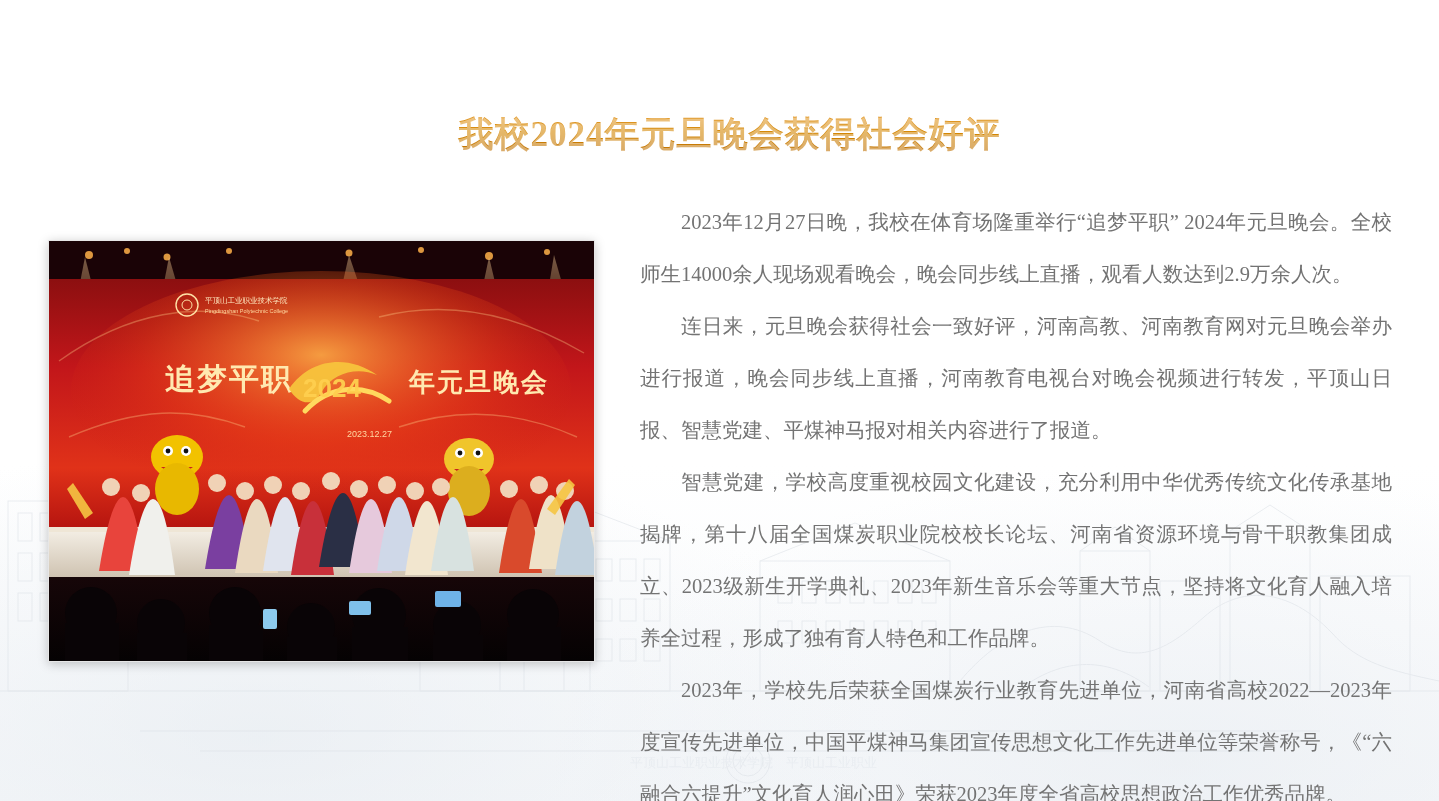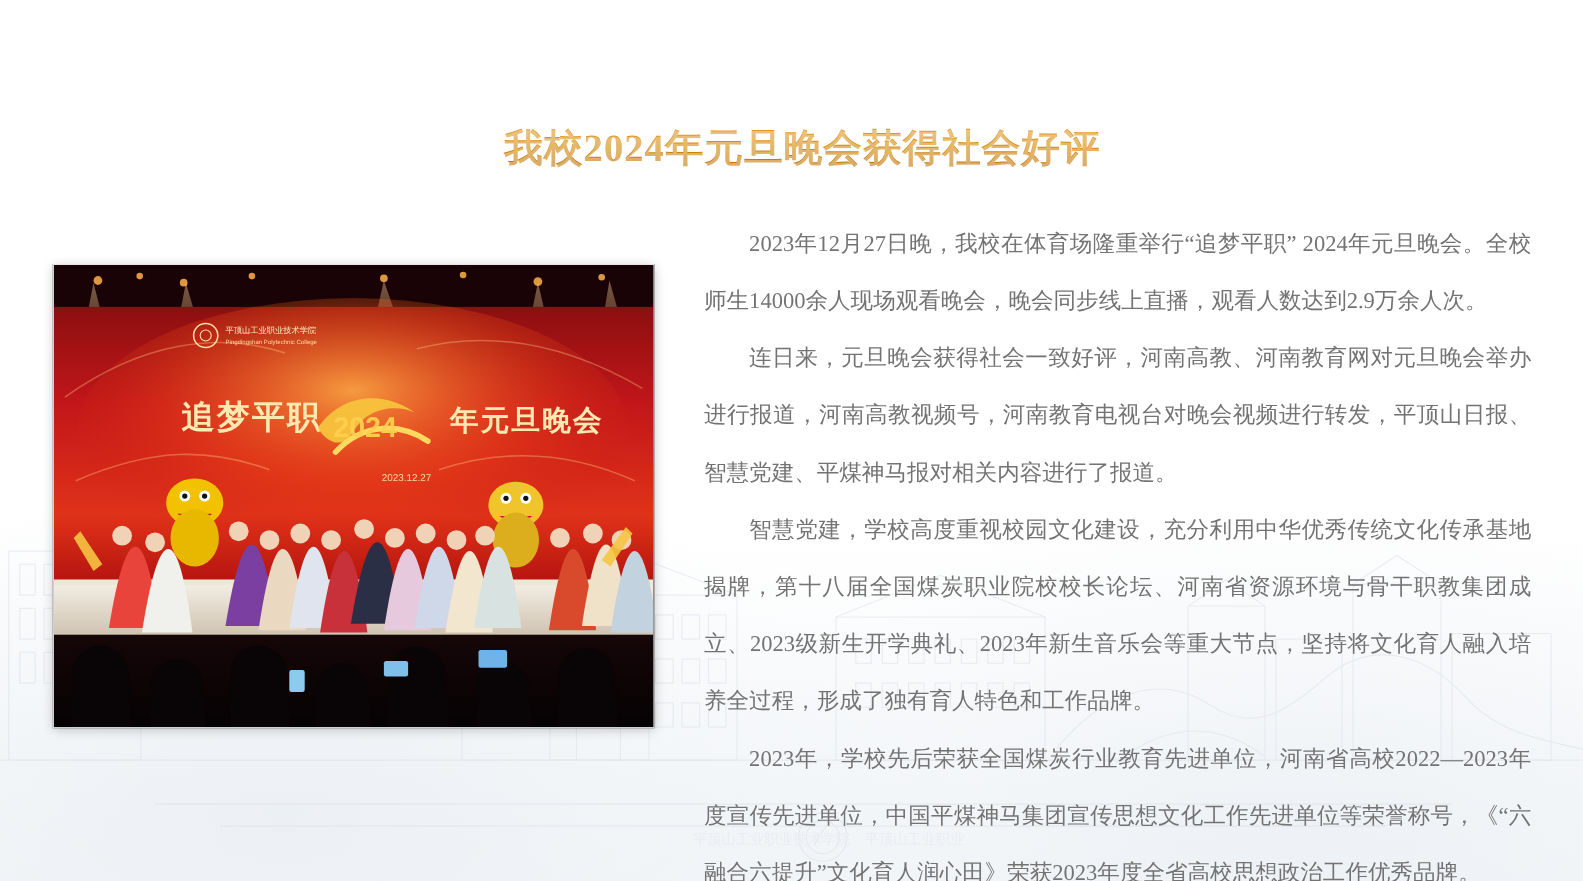--- a/index.html
+++ b/index.html
@@ -352,16 +352,16 @@
     <g>
       <rect x="386" y="350" width="26" height="16" rx="2" fill="#6fb3e8"></rect>
       <rect x="300" y="360" width="22" height="14" rx="2" fill="#7fc0ea"></rect>
       <rect x="214" y="368" width="14" height="20" rx="2" fill="#8dcbee"></rect>
     </g>
   </svg>
 </div>
 
 <div class="article">
   <p>2023年12月27日晚，我校在体育场隆重举行“追梦平职” 2024年元旦晚会。全校师生14000余人现场观看晚会，晚会同步线上直播，观看人数达到2.9万余人次。</p>
-  <p>连日来，元旦晚会获得社会一致好评，河南高教、河南教育网对元旦晚会举办进行报道，河南高教视频号，河南教育电视台对晚会视频进行转发，平顶山日报、智慧党建、平煤神马报对相关内容进行了报道。</p>
+  <p>连日来，元旦晚会获得社会一致好评，河南高教、河南教育网对元旦晚会举办进行报道，晚会同步线上直播，河南教育电视台对晚会视频进行转发，平顶山日报、智慧党建、平煤神马报对相关内容进行了报道。</p>
   <p>智慧党建，学校高度重视校园文化建设，充分利用中华优秀传统文化传承基地揭牌，第十八届全国煤炭职业院校校长论坛、河南省资源环境与骨干职教集团成立、2023级新生开学典礼、2023年新生音乐会等重大节点，坚持将文化育人融入培养全过程，形成了独有育人特色和工作品牌。</p>
   <p>2023年，学校先后荣获全国煤炭行业教育先进单位，河南省高校2022—2023年度宣传先进单位，中国平煤神马集团宣传思想文化工作先进单位等荣誉称号，《“六融合六提升”文化育人润心田》荣获2023年度全省高校思想政治工作优秀品牌。</p>
 </div>
 
 </body></html>

